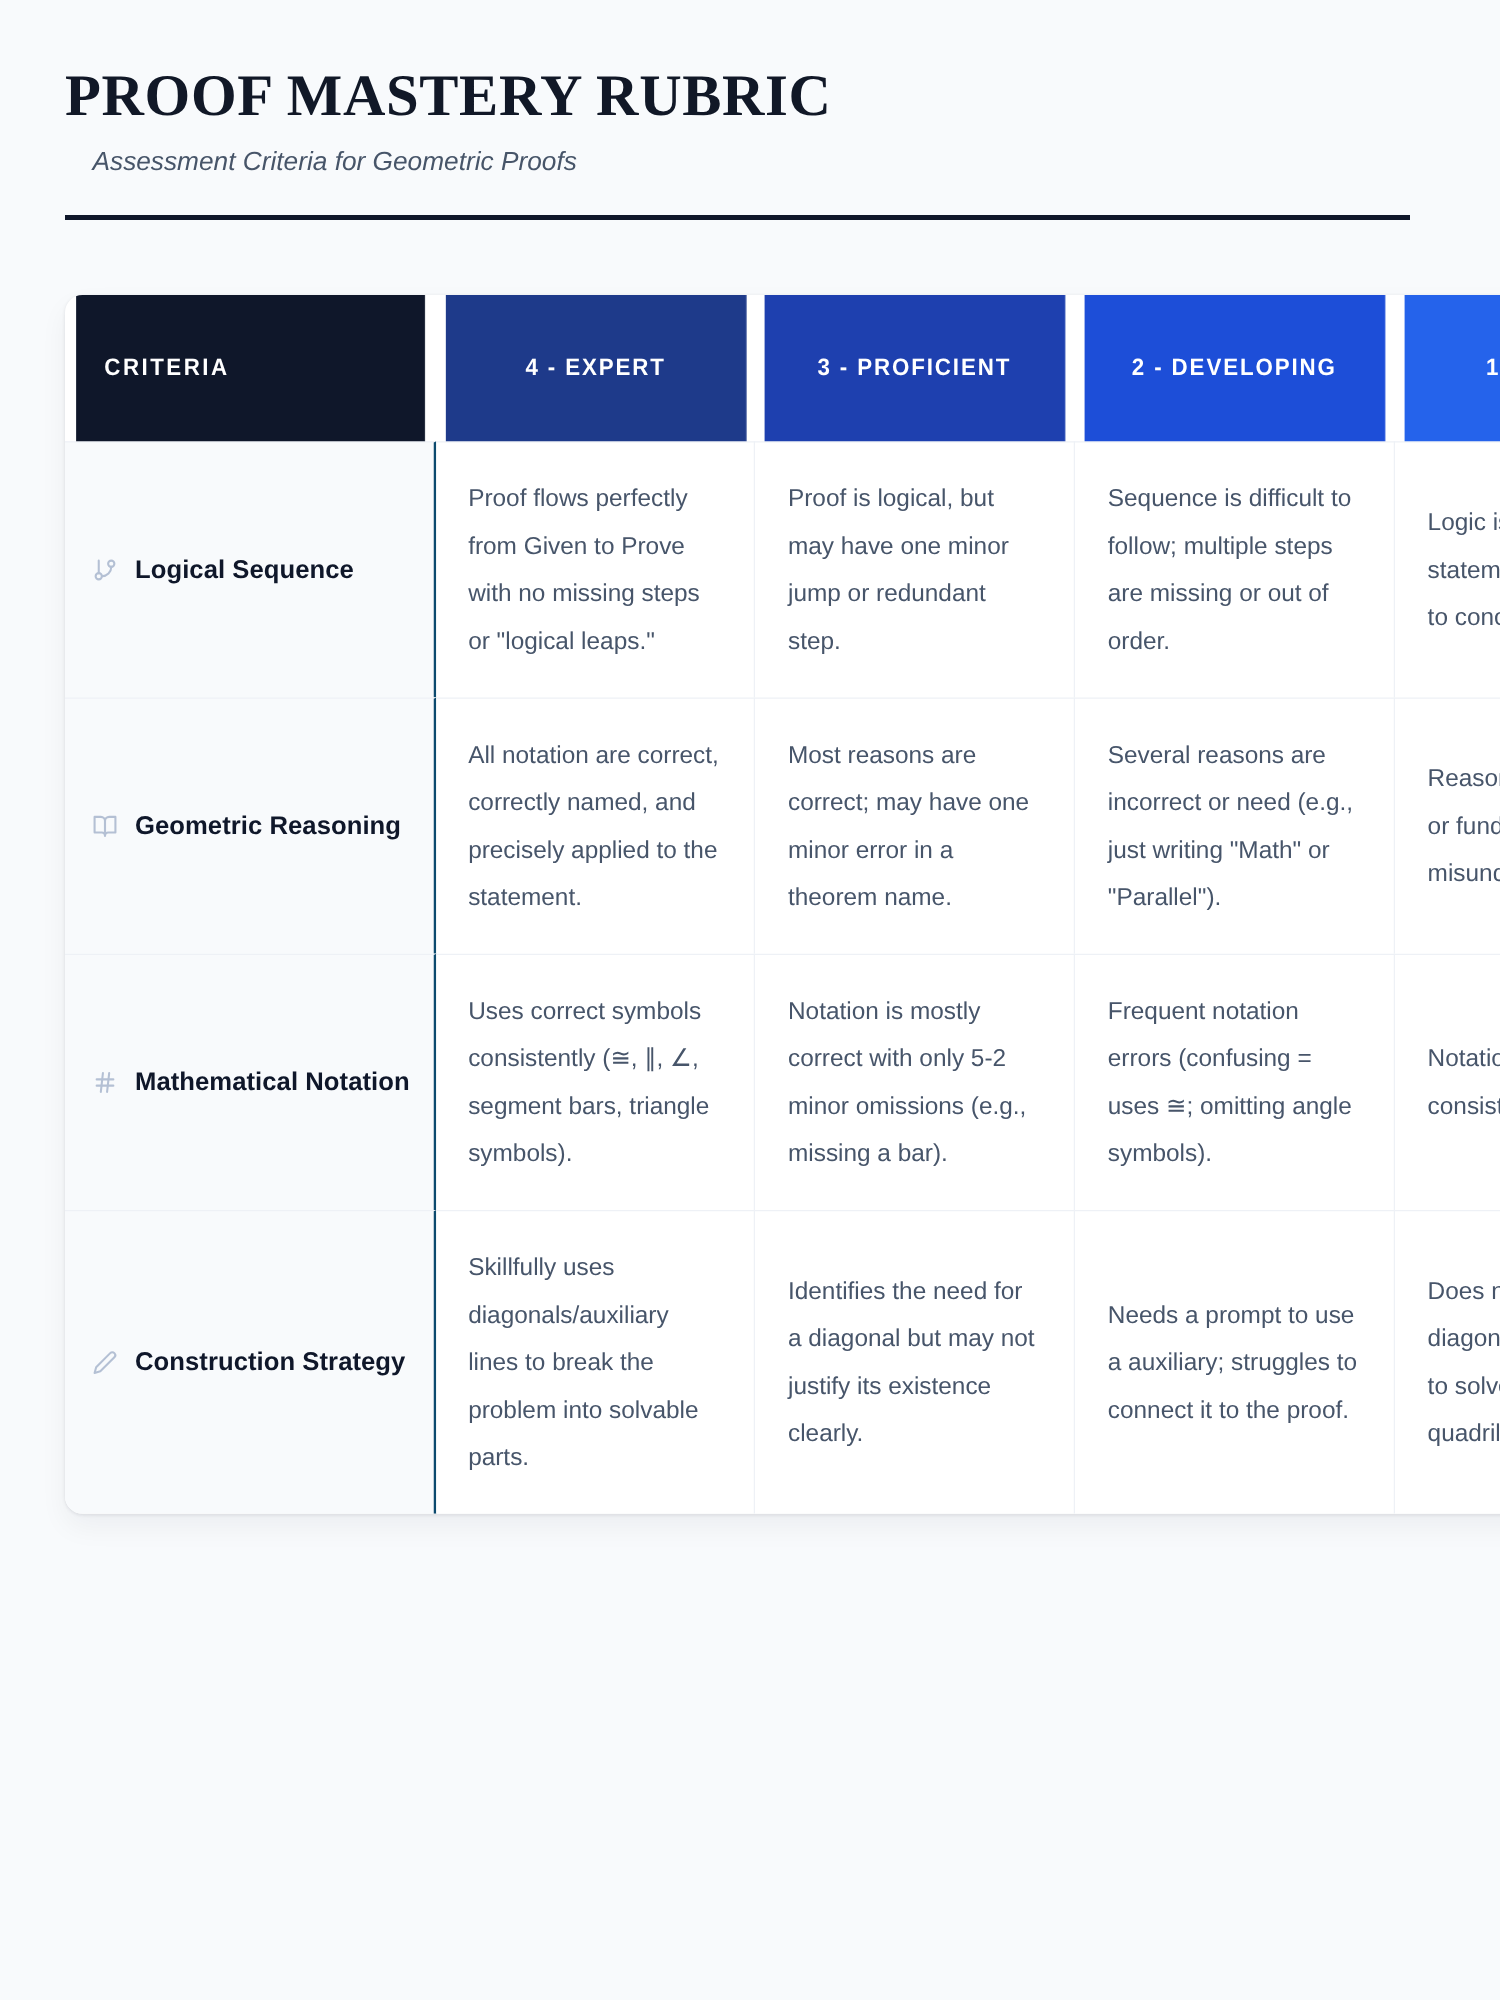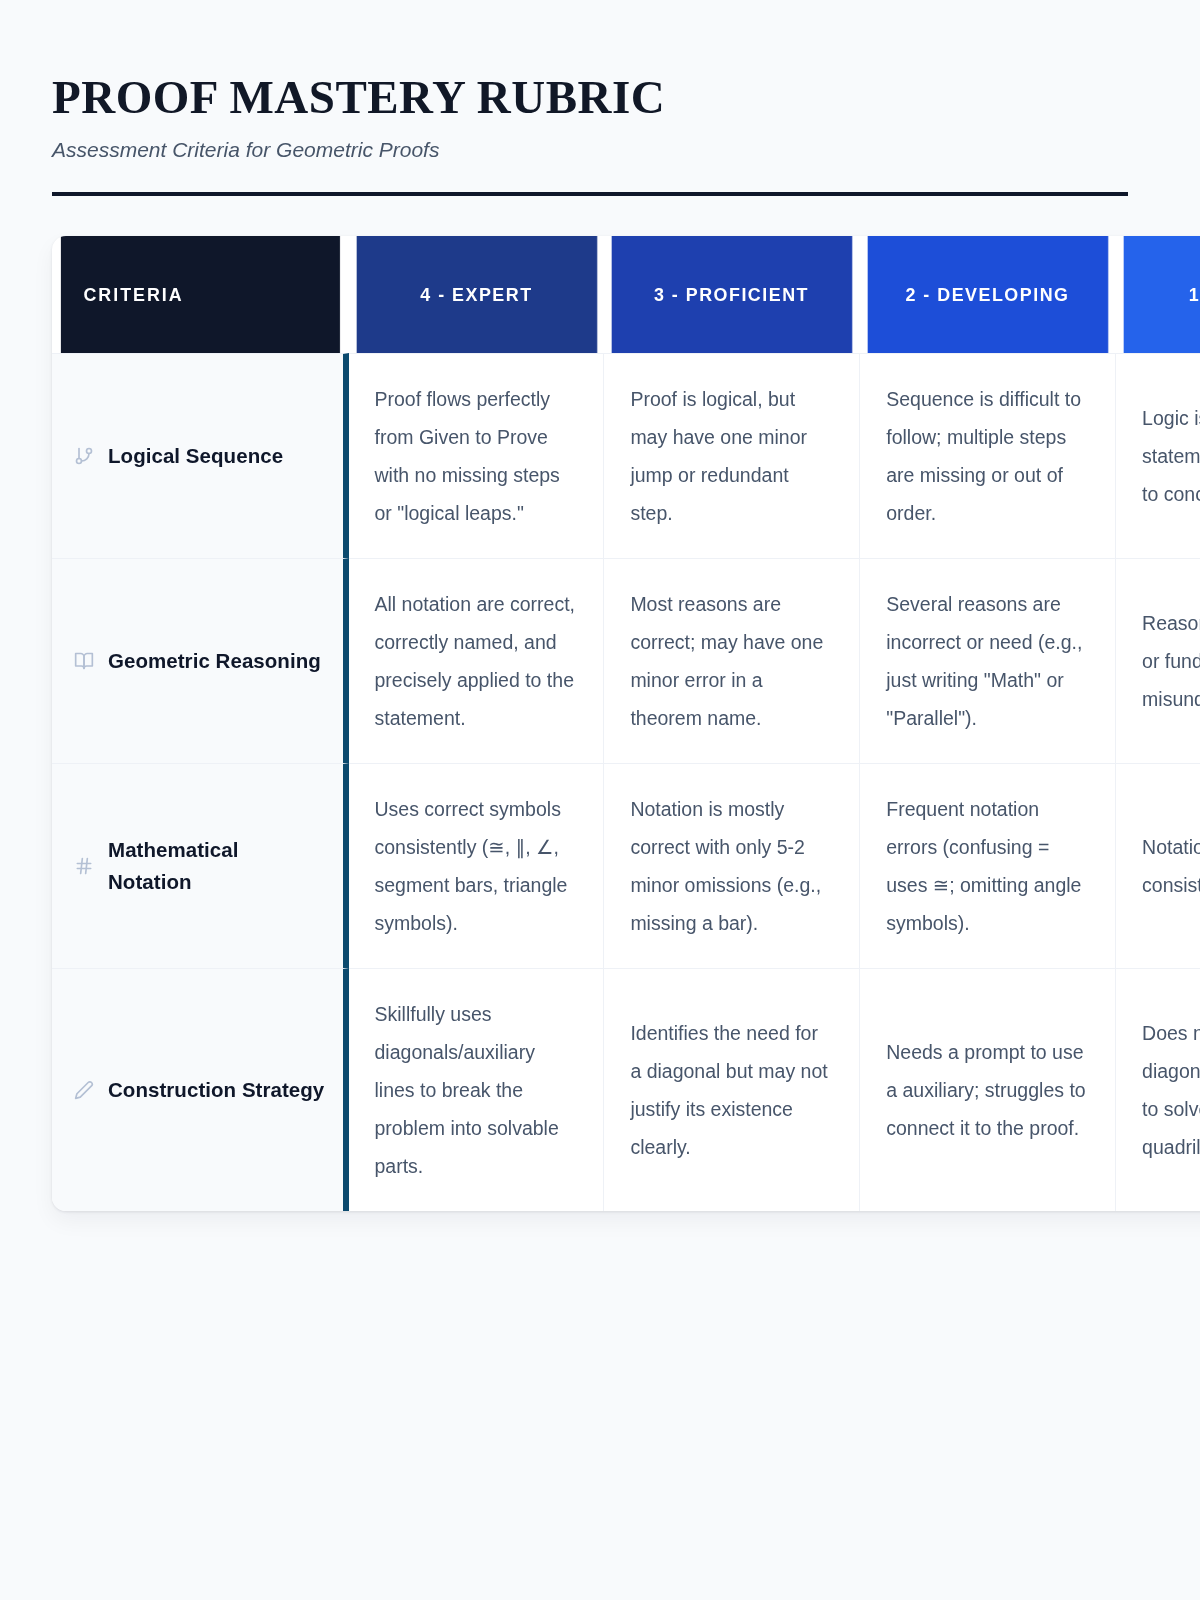--- a/index.html
+++ b/index.html
@@ -26,30 +26,30 @@
   
   .doc-header { width: 1076px; }
 
   .doc-title {
     font-family: "Liberation Serif", serif;
     font-weight: 700;
     font-size: 47px;
     line-height: 1.08;
     letter-spacing: 0.5px;
     color: #111827;
-    margin-top: 20px;
   }
 
   .doc-subtitle {
     font-family: "Liberation Sans", sans-serif;
     font-style: italic;
     font-size: 21px;
     line-height: 1.3;
     color: #475569;
     margin-top: 13px;
+    margin-left: 22px;
   }
 
   .title-rule {
     margin-top: 29px;
     height: 4px;
     background: #0f172a;
     width: 1076px;
   }
 
   
@@ -103,21 +103,21 @@
     color: #47556a;
     background: #ffffff;
     border-top: 1px solid #eef1f6;
     border-right: 1px solid #eef1f6;
     text-align: left;
   }
 
   .rubric tbody td.criteria-cell {
     background: #f8fafc;
     padding: 20px 18px 20px 22px;
-    border-right: 6px solid #0c4a6e;
+    border-right: 2px solid #0c4a6e;
   }
 
   .criteria-inner {
     display: flex;
     align-items: center;
     gap: 14px;
   }
 
   .crit-icon {
     flex: 0 0 auto;

